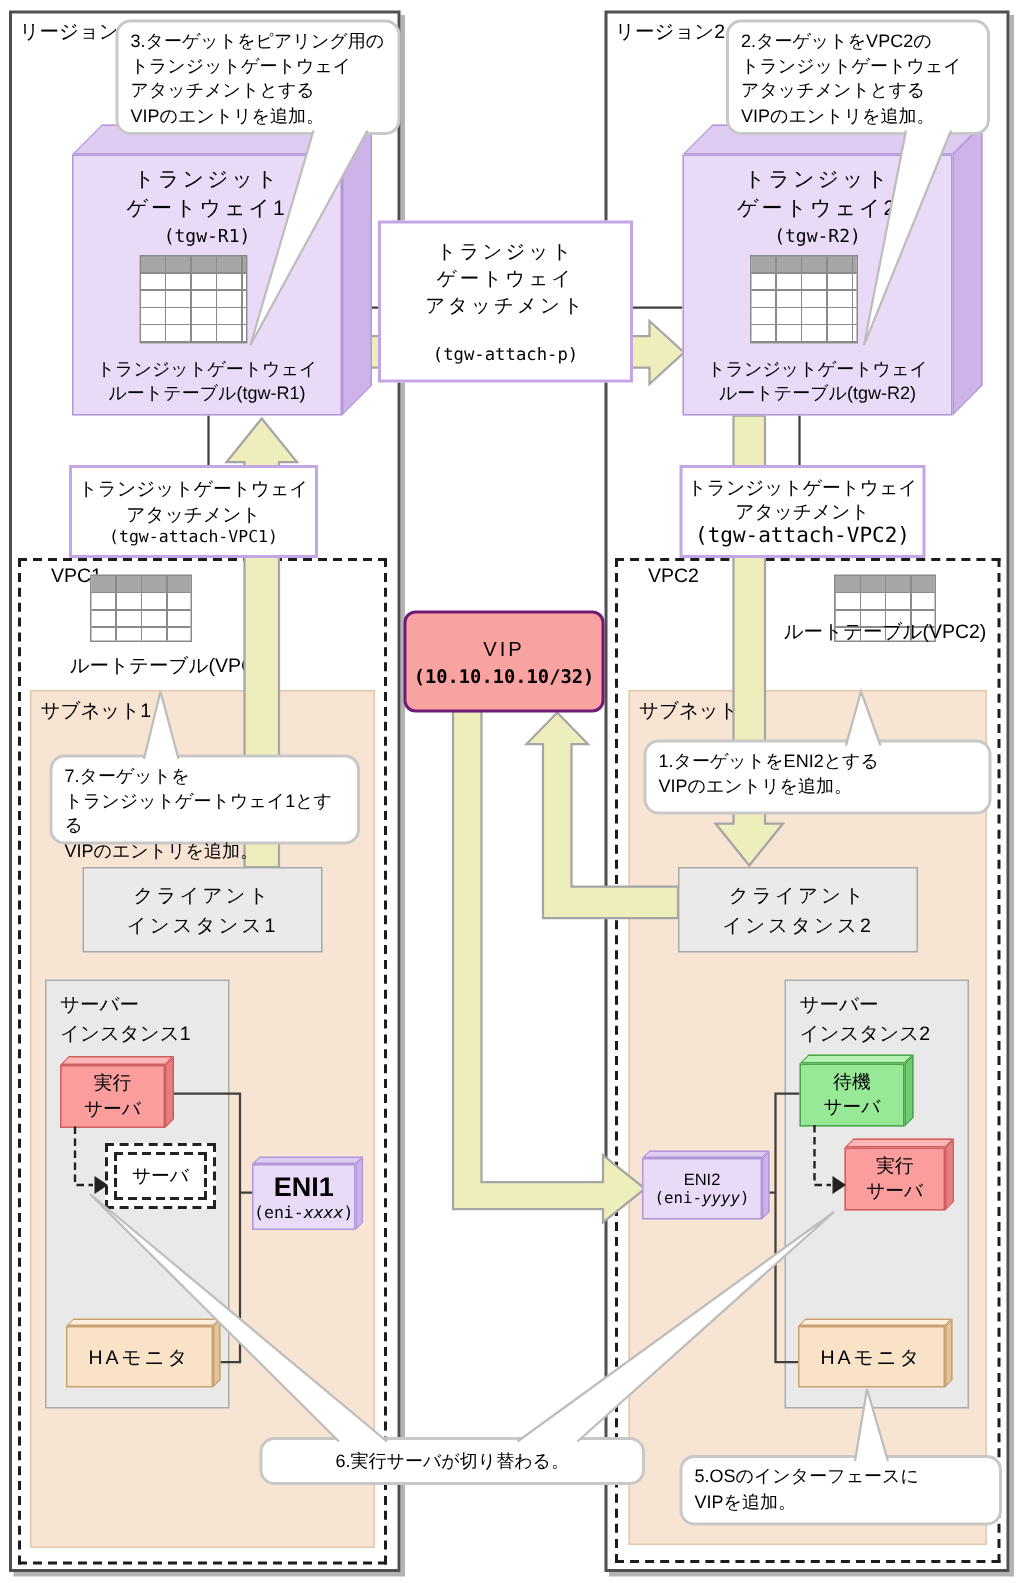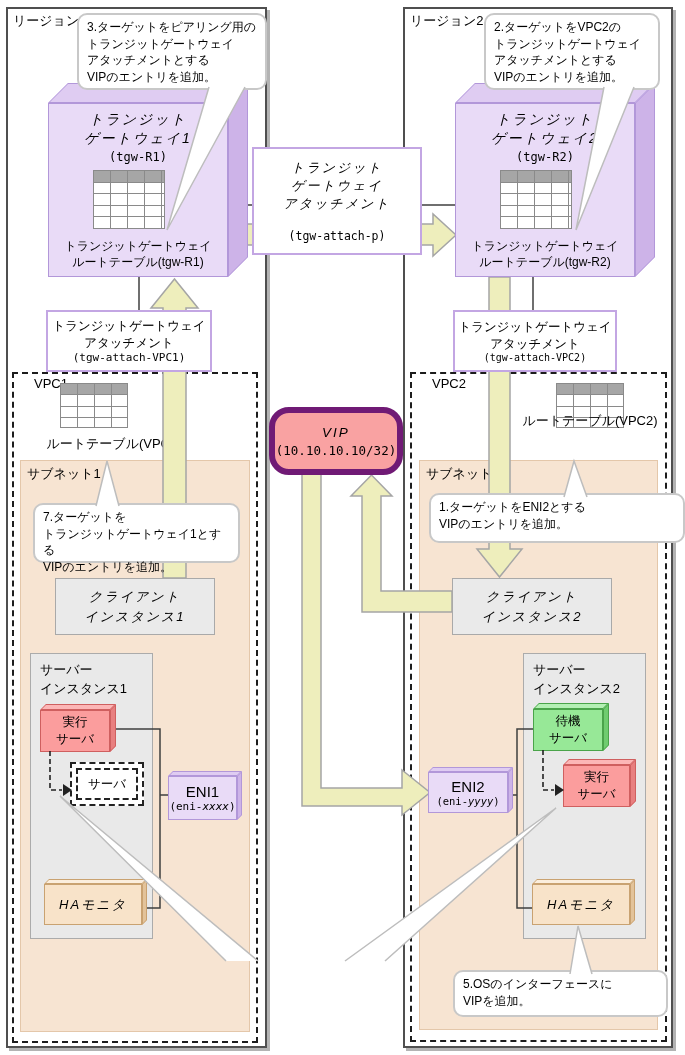--- a/index.html
+++ b/index.html
@@ -1,20 +1,20 @@
 <!DOCTYPE html>
 <html><head>
 <meta charset="utf-8">
 <style>
   html,body{margin:0;padding:0;background:#fff;}
   #canvas{position:relative;width:685px;height:1055px;background:#fff;overflow:hidden;
           font-family:"Liberation Sans","DejaVu Sans",sans-serif;color:#000;}
   .abs{position:absolute;box-sizing:border-box;}
   .pre{white-space:pre-line;}
-  .ls2{letter-spacing:2px;font-style:italic;}
+  .ls2{letter-spacing:2px;}
   .mono{font-family:"DejaVu Sans Mono",monospace;letter-spacing:0;}
 
   
   .region{border:2px solid #4f4f4f;background:#fff;box-shadow:3px 3px 0 #b3b3b3;z-index:1;}
   .region-label{position:absolute;left:5px;top:3px;font-size:13px;}
 
   
   .vpc{border:2px dashed #1c1c1c;background:#fff;z-index:2;}
   .vpc-label{position:absolute;left:20px;top:2px;font-size:13px;}
   .subnet{background:#f7e4d2;border:1px solid #e4c7aa;z-index:2;}
@@ -64,21 +64,21 @@
   .tgw-rt{position:absolute;left:44px;top:66px;width:70px;height:57px;}
 
   .small3d{font-size:12.5px;line-height:1.35;}
 
   
   .dashed-outer{border:2px dashed #222;background:#fff;z-index:4;}
   .dashed-inner{position:absolute;inset:4px;border:2px dashed #222;display:flex;
                 align-items:center;justify-content:center;font-size:12.5px;}
 
   
-  .vip{background:#f9a2a2;border:6px solid #701a75;border-radius:20px;z-index:4;
+  .vip{background:#f9a2a2;border:2px solid #701a75;border-radius:8px;z-index:4;
        display:flex;flex-direction:column;align-items:center;justify-content:center;text-align:center;}
 
   
   .bubble{background:#fff;border:2px solid #c8c8c8;border-radius:10px;z-index:6;
           font-size:12px;line-height:1.38;padding:4px 8px;}
   .bubble.center{display:flex;align-items:center;justify-content:center;text-align:center;padding:2px 8px;}
 
   svg.layer{position:absolute;left:0;top:0;z-index:3;pointer-events:none;}
   svg.layer.upper{z-index:7;}
 </style>
@@ -171,26 +171,26 @@
     <div class="mono" style="font-size:11.5px;margin-top:16px;">(tgw-attach-p)</div>
   </div>
   <div class="abs pbox" style="left:46px;top:310px;width:166px;height:62px;">
     <div class="pre" style="font-size:12.5px;line-height:1.3;">トランジットゲートウェイ
 アタッチメント</div>
     <div class="mono" style="font-size:11px;">(tgw-attach-VPC1)</div>
   </div>
   <div class="abs pbox" style="left:453px;top:310px;width:164px;height:62px;">
     <div class="pre" style="font-size:12.5px;line-height:1.3;">トランジットゲートウェイ
 アタッチメント</div>
-    <div class="mono" style="font-size:10px;text-align:center;">(tgw-attach-VPC2)</div>
+    <div class="mono" style="font-size:14px;text-align:center;">(tgw-attach-VPC2)</div>
   </div>
 
   <div class="abs vip" style="left:269px;top:407px;width:134px;height:68px;">
     <div class="ls2" style="font-size:13.5px;">VIP</div>
-    <div class="mono" style="font-size:12.5px;margin-top:3px;">(10.10.10.10/32)</div>
+    <div class="mono" style="font-size:12.5px;margin-top:3px;font-weight:bold;">(10.10.10.10/32)</div>
   </div>
 
   <div class="abs graybox pre ls2" style="left:55px;top:578px;width:160px;height:57px;">クライアント
 インスタンス1</div>
   <div class="abs graybox pre ls2" style="left:452px;top:578px;width:160px;height:57px;">クライアント
 インスタンス2</div>
 
   <div class="abs b3d d6 red" style="left:40px;top:704px;width:76px;height:48px;">
     <div class="ftop"></div>
     <div class="fside"></div>
@@ -211,29 +211,29 @@
     <div class="ftop"></div>
     <div class="fside"></div>
     <div class="ffront small3d pre">実行
 サーバ</div>
   </div>
 
   <div class="abs b3d d5 lav" style="left:168px;top:771px;width:74px;height:49px;">
     <div class="ftop"></div>
     <div class="fside"></div>
     <div class="ffront">
-      <div style="font-size:15px;">ENI1</div>
+      <div style="font-size:18px;font-weight:bold;">ENI1</div>
       <div class="mono" style="font-size:11px;"><span>(eni-</span><i>xxxx</i><span>)</span></div>
     </div>
   </div>
   <div class="abs b3d d5 lav" style="left:428px;top:767px;width:85px;height:46px;">
     <div class="ftop"></div>
     <div class="fside"></div>
     <div class="ffront">
-      <div style="font-size:15px;">ENI2</div>
+      <div style="font-size:11px;">ENI2</div>
       <div class="mono" style="font-size:10.5px;"><span>(eni-</span><i>yyyy</i><span>)</span></div>
     </div>
   </div>
 
   <div class="abs b3d d5 peach" style="left:44px;top:879px;width:103px;height:46px;">
     <div class="ftop"></div>
     <div class="fside"></div>
     <div class="ffront ls2" style="font-size:13px;">HAモニタ</div>
   </div>
   <div class="abs b3d d5 peach" style="left:532px;top:879px;width:103px;height:46px;">
@@ -246,24 +246,25 @@
 トランジットゲートウェイ
 アタッチメントとする
 VIPのエントリを追加。</div>
   <div class="abs bubble pre" style="left:484px;top:13px;width:176px;height:77px;">2.ターゲットをVPC2の
 トランジットゲートウェイ
 アタッチメントとする
 VIPのエントリを追加。</div>
   <div class="abs bubble pre" style="left:33px;top:503px;width:207px;height:60px;">7.ターゲットを
 トランジットゲートウェイ1とする
 VIPのエントリを追加。</div>
-  <div class="abs bubble pre" style="left:429px;top:493px;width:256px;height:50px;">1.ターゲットをENI2とする
+  <div class="abs bubble pre" style="left:429px;top:493px;width:232px;height:50px;">1.ターゲットをENI2とする
 VIPのエントリを追加。</div>
   <div class="abs bubble pre" style="left:453px;top:970px;width:215px;height:47px;">5.OSのインターフェースに
 VIPを追加。</div>
+  <div class="abs bubble center" style="left:173px;top:958px;width:257px;height:32px;">6.実行サーバが切り替わる。</div>
 
   <svg class="layer upper" width="685" height="1055" viewBox="0 0 685 1055">
     <g fill="#ffffff" stroke="#bdbdbd" stroke-width="1.5">
       <path d="M209,87 L167,230 L245,87"></path>
       <path d="M604,87 L576,230 L634,87"></path>
       <path d="M96,506 L107,461 L119,506"></path>
       <path d="M564,497 L574,461 L587,497"></path>
       <path d="M570,974 L578,926 L592,974"></path>
       <path d="M226,961 L60,796 L258,961"></path>
       <path d="M345,961 L556,808 L385,961"></path>

